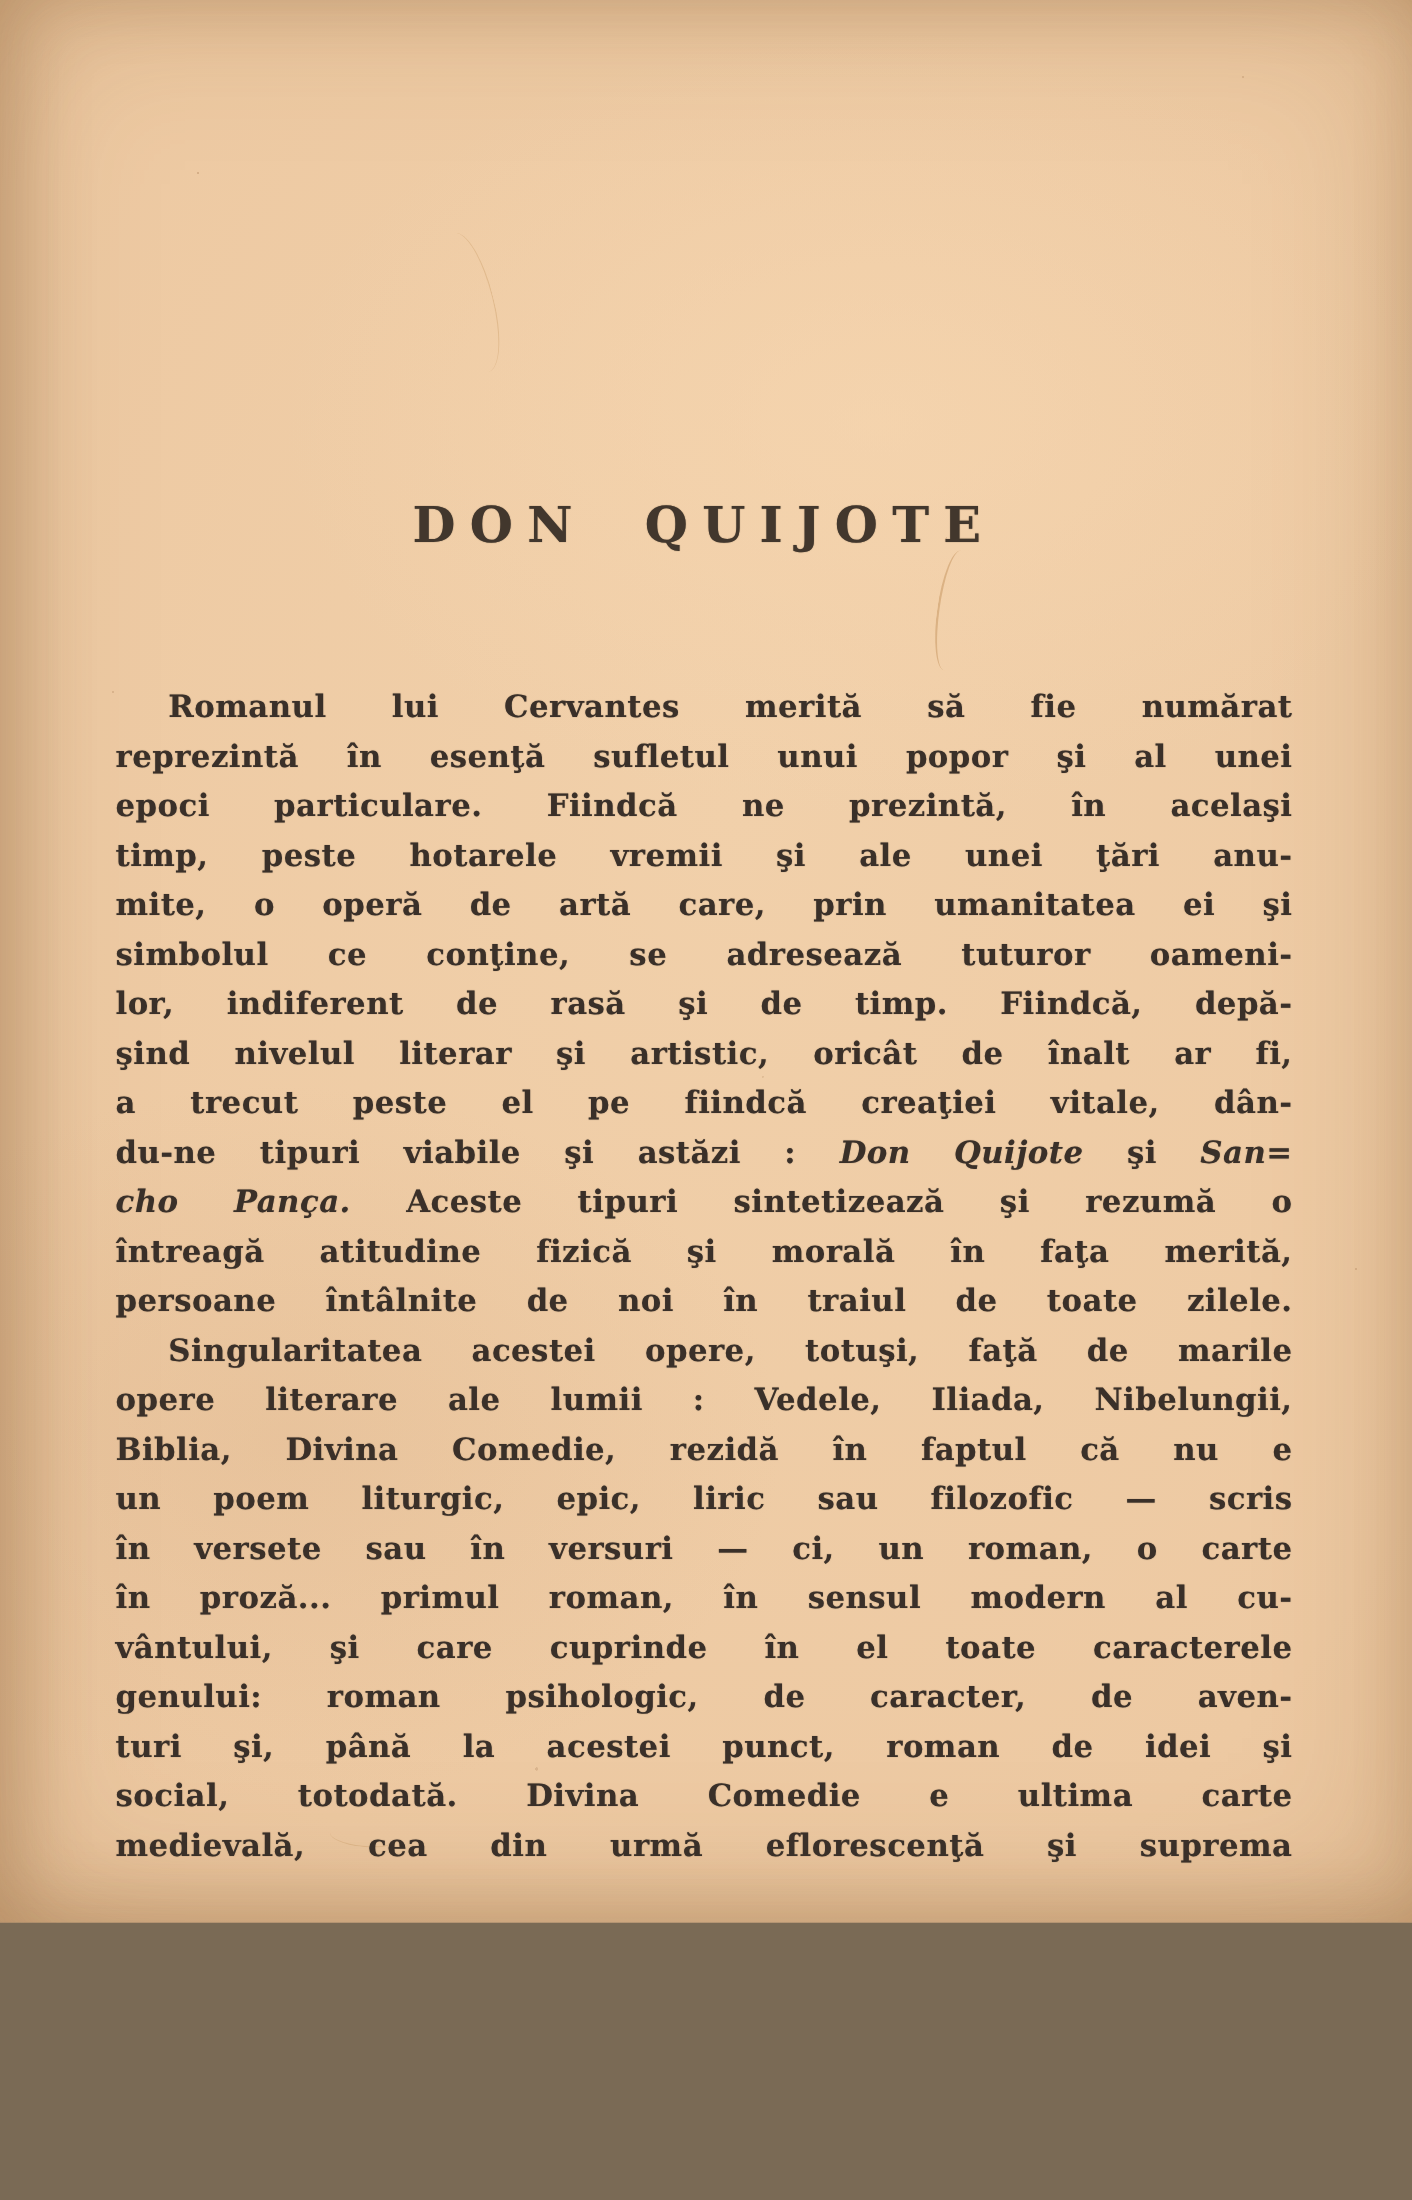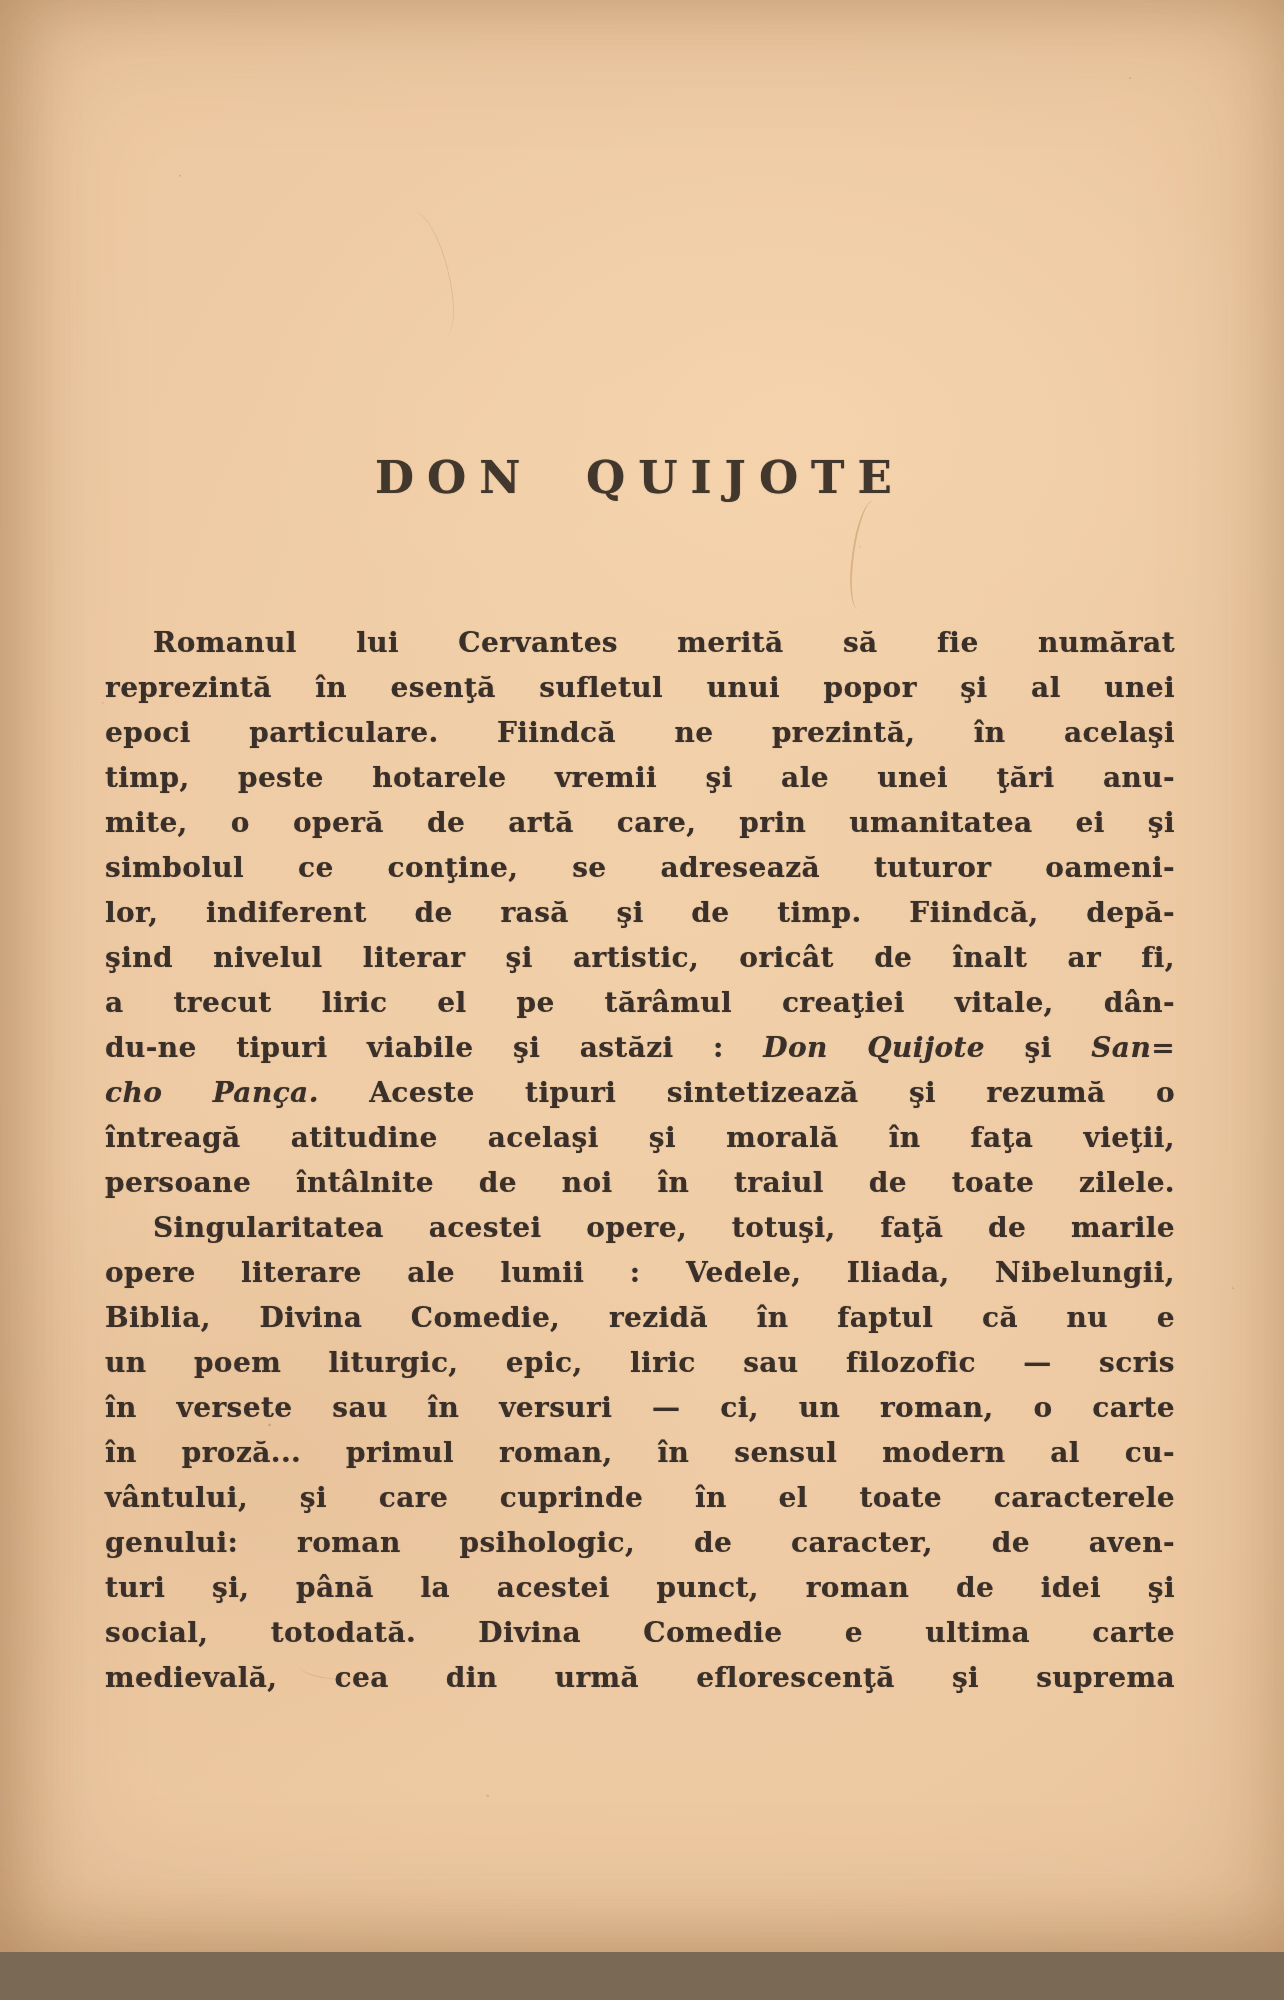--- a/index.html
+++ b/index.html
@@ -1,18 +1,18 @@
 <!DOCTYPE html>
 <html><head>
 <meta charset="utf-8">
 <style>
   html,body{margin:0;padding:0;background:#7a6a55;}
   .page{
     position:relative;
-    width:1284px;height:1952px;
+    width:1284px;height:1748px;
     margin:0 auto;
     overflow:hidden;
     background:
       radial-gradient(ellipse 900px 600px at 62% 22%, rgba(248,216,178,.55) 0%, rgba(248,216,178,0) 60%),
       radial-gradient(ellipse 700px 500px at 20% 75%, rgba(220,180,140,.35) 0%, rgba(220,180,140,0) 65%),
       radial-gradient(ellipse 1400px 1900px at 52% 42%, #f1d0aa 0%, #edc9a2 55%, #e3bc94 100%);
     font-family:"DejaVu Serif", serif;
   }
   .vignette{
     position:absolute;inset:0;pointer-events:none;
@@ -80,24 +80,24 @@
 
   <div class="text-block">
       <div class="line indent"><span>Romanul lui Cervantes merită să fie numărat</span></div>
       <div class="line"><span>reprezintă în esenţă sufletul unui popor şi al unei</span></div>
       <div class="line"><span>epoci particulare. Fiindcă ne prezintă, în acelaşi</span></div>
       <div class="line"><span>timp, peste hotarele vremii şi ale unei ţări anu-</span></div>
       <div class="line"><span>mite, o operă de artă care, prin umanitatea ei şi</span></div>
       <div class="line"><span>simbolul ce conţine, se adresează tuturor oameni-</span></div>
       <div class="line"><span>lor, indiferent de rasă şi de timp. Fiindcă, depă-</span></div>
       <div class="line"><span>şind nivelul literar şi artistic, oricât de înalt ar fi,</span></div>
-      <div class="line"><span>a trecut liric el pe tărâmul creaţiei vitale, dân-</span></div>
+      <div class="line"><span>a trecut peste el pe fiindcă creaţiei vitale, dân-</span></div>
       <div class="line"><span>du-ne tipuri viabile şi astăzi : </span><span class="it">Don Quijote</span><span> şi </span><span class="it">San=</span></div>
       <div class="line"><span class="it">cho Pança.</span><span> Aceste tipuri sintetizează şi rezumă o</span></div>
-      <div class="line"><span>întreagă atitudine acelaşi şi morală în faţa vieţii,</span></div>
+      <div class="line"><span>întreagă atitudine fizică şi morală în faţa merită,</span></div>
       <div class="line"><span>persoane întâlnite de noi în traiul de toate zilele.</span></div>
       <div class="line indent"><span>Singularitatea acestei opere, totuşi, faţă de marile</span></div>
       <div class="line"><span>opere literare ale lumii : Vedele, Iliada, Nibelungii,</span></div>
       <div class="line"><span>Biblia, Divina Comedie, rezidă în faptul că nu e</span></div>
       <div class="line"><span>un poem liturgic, epic, liric sau filozofic — scris</span></div>
       <div class="line"><span>în versete sau în versuri — ci, un roman, o carte</span></div>
       <div class="line"><span>în proză... primul roman, în sensul modern al cu-</span></div>
       <div class="line"><span>vântului, şi care cuprinde în el toate caracterele</span></div>
       <div class="line"><span>genului: roman psihologic, de caracter, de aven-</span></div>
       <div class="line"><span>turi şi, până la acestei punct, roman de idei şi</span></div>

